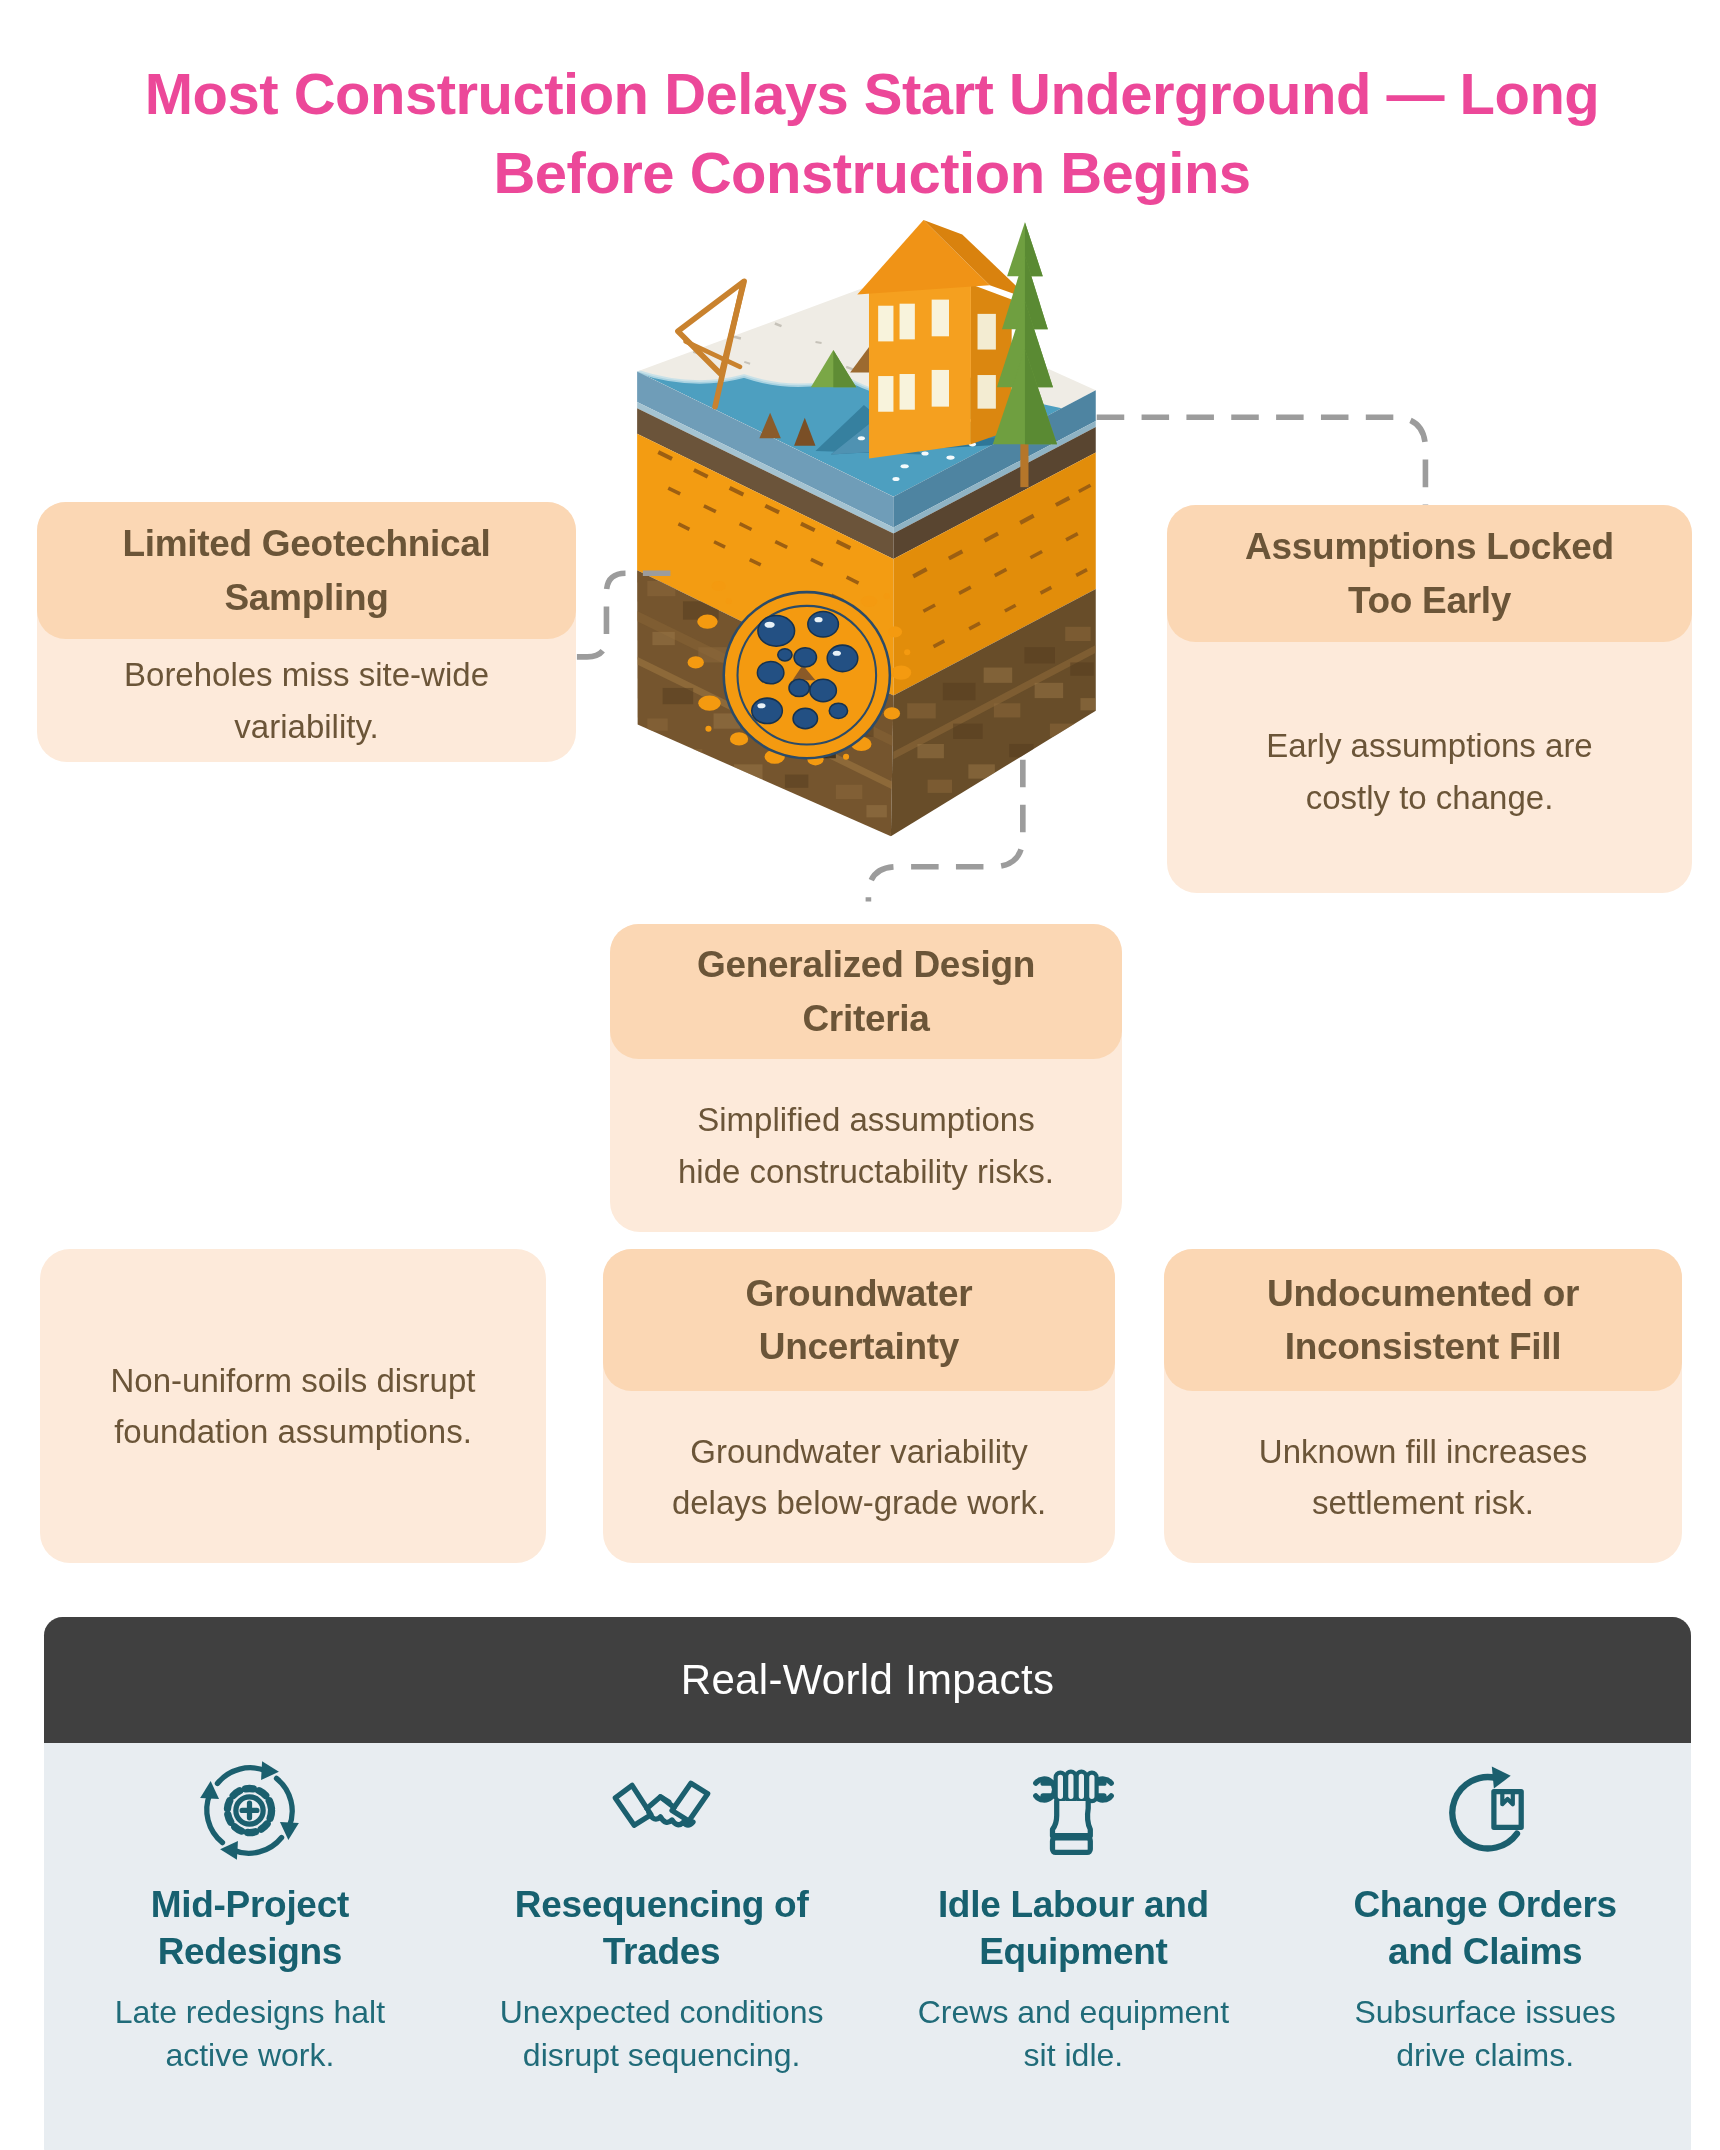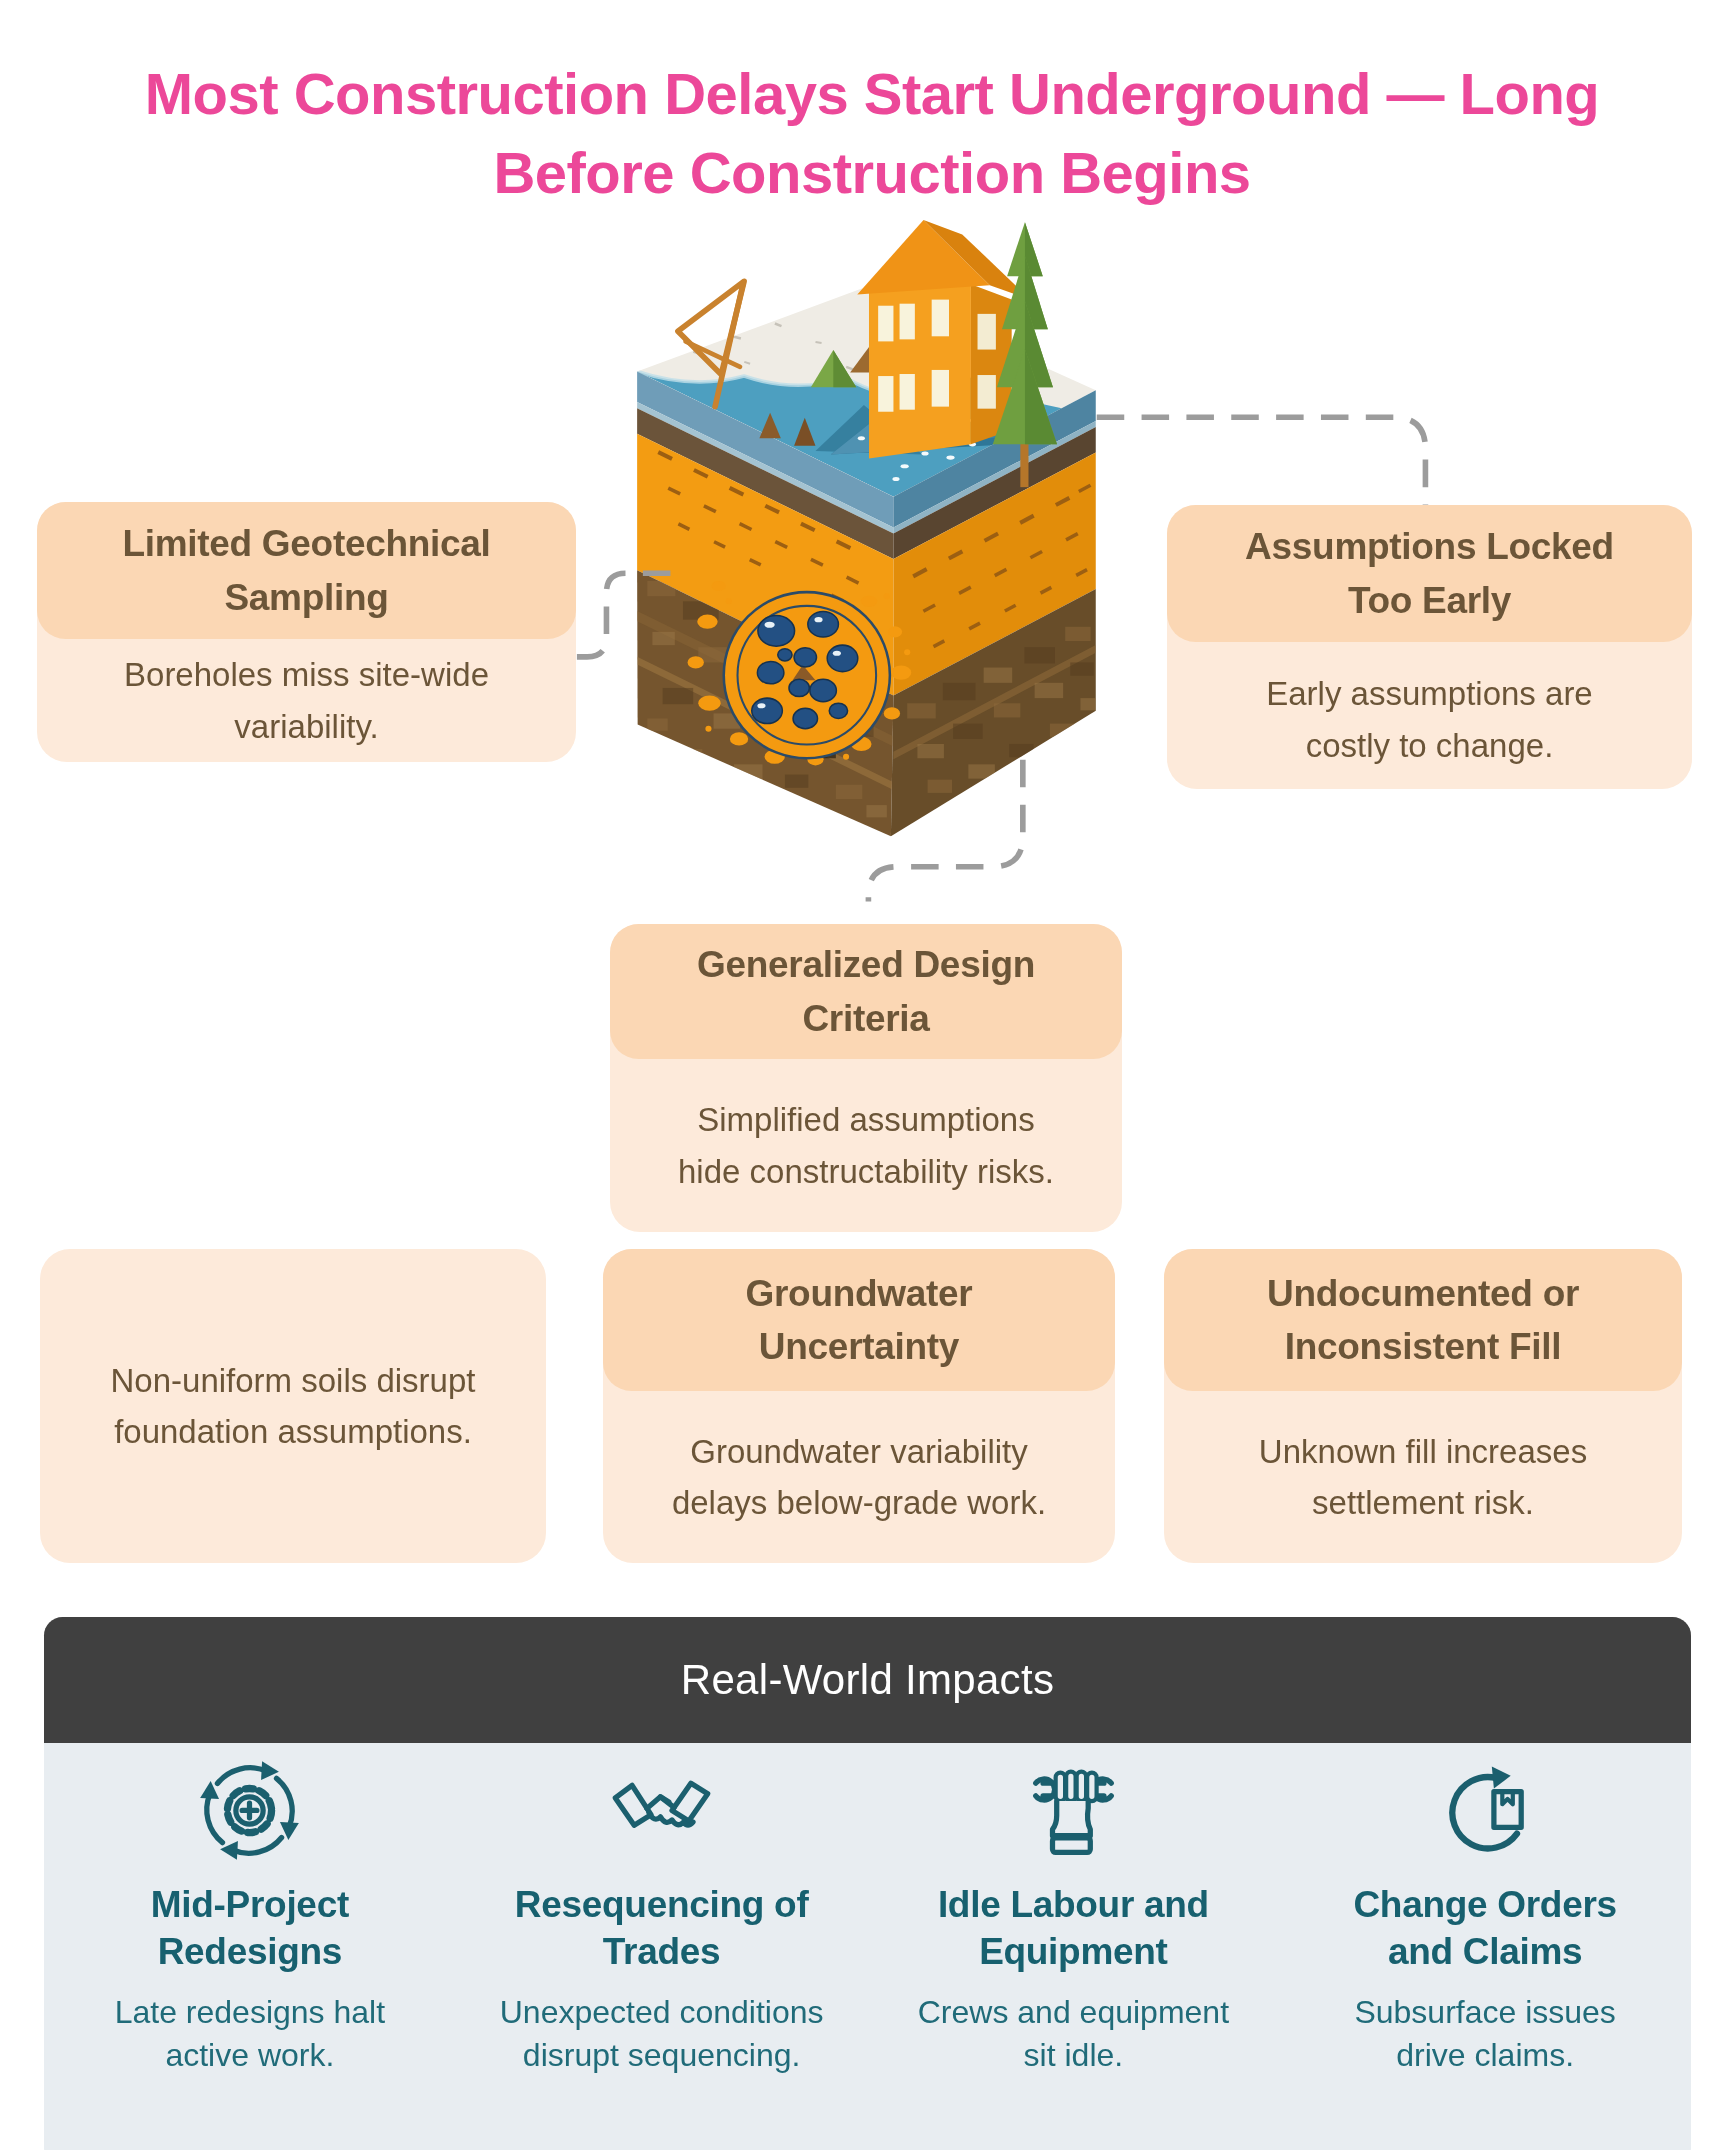--- a/index.html
+++ b/index.html
@@ -15,21 +15,21 @@
   .callout{position:absolute;background:#fdeada;border-radius:30px;text-align:center;
     display:flex;flex-direction:column;}
   .callout .hd{background:#fbd7b4;border-radius:28.5px;display:flex;align-items:center;justify-content:center;}
   .callout .hd h2{font-size:37px;font-weight:700;color:#6b5538;line-height:1.44;
     white-space:pre-line;margin:0;letter-spacing:-0.3px;}
   .callout .bd{flex:1;display:flex;align-items:center;justify-content:center;}
   .callout .bd p{font-size:33px;font-weight:400;color:#6b5538;line-height:1.55;
     white-space:pre-line;margin:0;}
 
   .c1{left:37px;  top:502px; width:539px;height:260px;}  .c1 .hd{height:137px;}
-  .c2{left:1167px;top:505px; width:525px;height:284px;gap:8px;}  .c2 .hd{height:137px;}
+  .c2{left:1167px;top:505px; width:525px;height:388px;gap:8px;}  .c2 .hd{height:137px;}
   .c3{left:610px;top:900px;width:512px;height:308px;margin-top:24px;}  .c3 .hd{height:135px;}
   .c4{left:40px;  top:1249px;width:506px; height:314px;}  .c4 .hd{height:142px;}
   .c5{left:603px;top:1249px;width:512px;height:314px;}  .c5 .hd{height:142px;}
   .c6{left:1164px;top:1249px;width:518px;height:314px;}  .c6 .hd{height:142px;}
 
   
   .impacts-bar{position:absolute;left:44px;top:1617px;width:1647px;height:126px;
     background:#404040;border-radius:18.4px 18.4px 0 0;
     display:flex;align-items:center;justify-content:center;}
   .impacts-bar h2{color:#ffffff;font-size:42px;font-weight:500;margin:0;letter-spacing:0.3px;}

